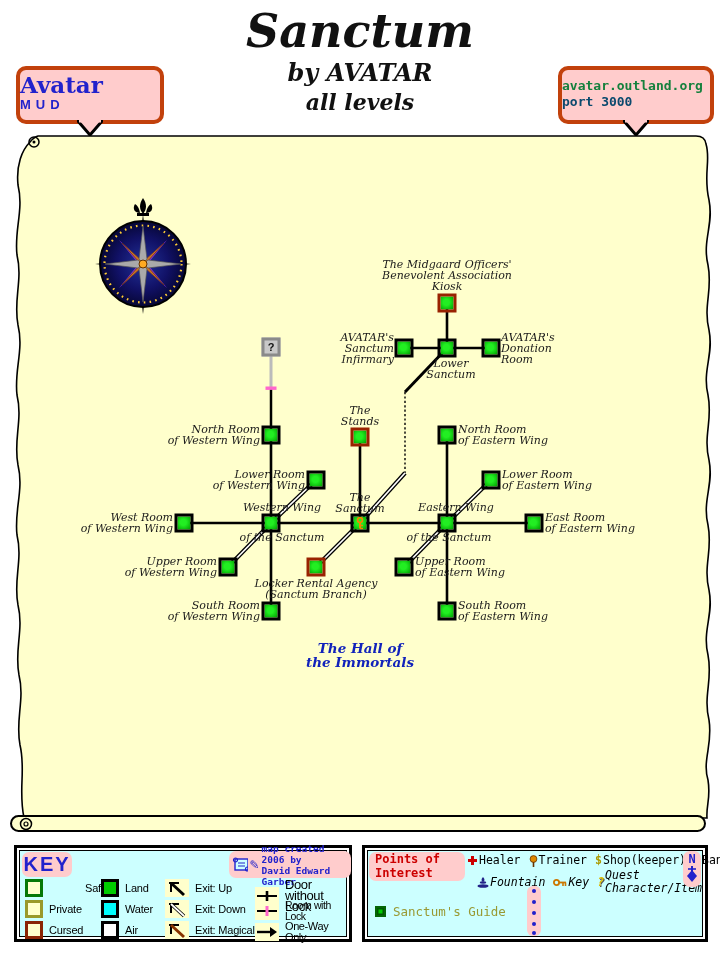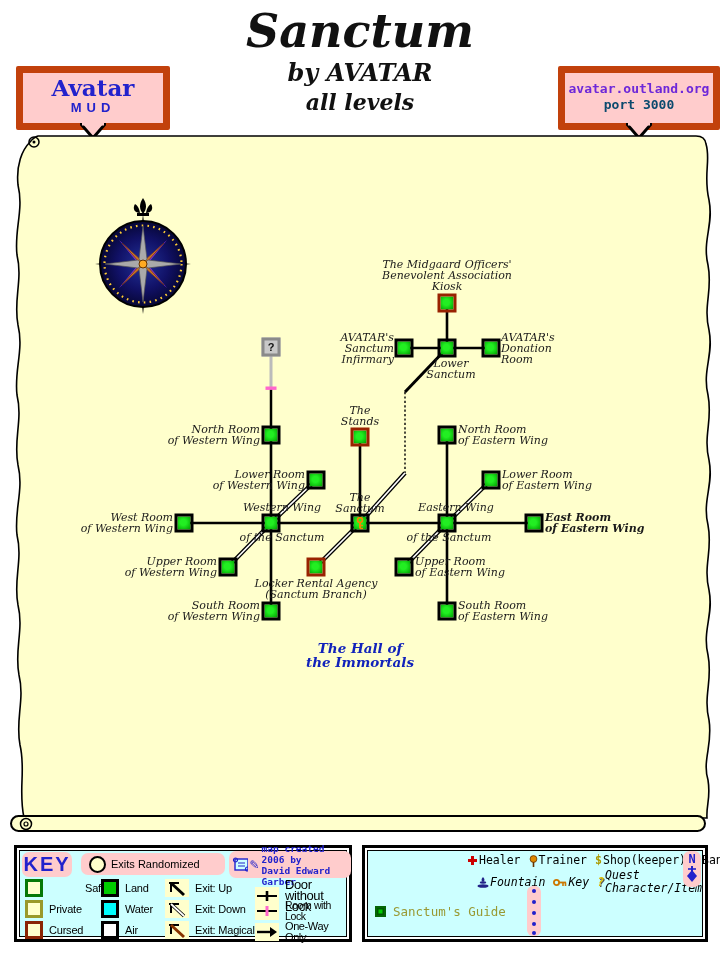--- a/index.html
+++ b/index.html
@@ -7,28 +7,28 @@
        font-family:"DejaVu Serif",serif;}
 
   
   .page-title{position:absolute;left:0;top:6px;width:720px;text-align:center;
     font:bold italic 46px/50px "DejaVu Serif",serif;color:#111;}
   .page-sub{position:absolute;left:0;top:60px;width:720px;text-align:center;
     font:bold italic 24px/26px "DejaVu Serif",serif;color:#111;}
   .page-levels{position:absolute;left:0;top:90px;width:720px;text-align:center;
     font:bold italic 22px/24px "DejaVu Serif",serif;color:#111;}
 
-  .bubble{position:absolute;background:#FFCCCC;border:7px solid #c2410c;border-radius:2px;
-    text-align:center;}
+  .bubble{position:absolute;background:#FFCCCC;border:4px solid #c2410c;border-radius:10px;
+    text-align:left;}
   .bubble .tail{position:absolute;left:50%;bottom:-16px;transform:translateX(-50%);}
   .bubble-left{left:16px;top:66px;width:140px;height:50px;}
   .bubble-left .l1{font:bold 23px/26px "DejaVu Serif",serif;color:#2222CC;margin-top:2px;}
   .bubble-left .l2{font:bold 13px/13px "Liberation Sans",sans-serif;color:#2222CC;letter-spacing:5px;}
   .bubble-right{left:558px;top:66px;width:148px;height:50px;}
-  .bubble-right .l1{font:bold 13px/17px "DejaVu Sans Mono",monospace;color:#6d28d9;margin-top:7px;}
+  .bubble-right .l1{font:bold 13px/17px "DejaVu Sans Mono",monospace;color:#15803d;margin-top:7px;}
   .bubble-right .l2{font:bold 13px/15px "DejaVu Sans Mono",monospace;color:#0c4a6e;}
 
   
   .parchment{position:absolute;left:8px;top:130px;width:704px;height:708px;}
   .parchment svg.bg{position:absolute;left:0;top:0;}
   .compass{position:absolute;left:80px;top:66px;}
   .map-lines{position:absolute;left:0;top:0;}
 
   .node{position:absolute;width:13px;height:13px;border:3px solid #000;
     background:radial-gradient(circle at 45% 45%, #22ee22 30%, #00a000 95%);
@@ -284,37 +284,33 @@
       <div class="map-label rc" style="left: 252px; top: 481px;">South Room
 of Western Wing</div>
       <div class="map-label ct" style="left: 308px; top: 448px;">Locker Rental Agency
 (Sanctum Branch)</div>
       <div class="map-label lc" style="left: 450px; top: 305px;">North Room
 of Eastern Wing</div>
       <div class="map-label lc" style="left: 494px; top: 350px;">Lower Room
 of Eastern Wing</div>
       <div class="map-label ct" style="left: 448px; top: 372px;">Eastern Wing</div>
       <div class="map-label ct" style="left: 441px; top: 402px;">of the Sanctum</div>
-      <div class="map-label lc" style="left: 537px; top: 393px; font-weight: bold;">East Room
+      <div class="map-label lc" style="left: 537px; top: 393px;">East Room
 of Eastern Wing</div>
       <div class="map-label lc" style="left: 407px; top: 437px;">Upper Room
 of Eastern Wing</div>
       <div class="map-label lc" style="left: 450px; top: 481px;">South Room
 of Eastern Wing</div>
       <div class="map-label ct blue" style="left: 352px; top: 511px;">The Hall of
 the Immortals</div>
     </div>
 </div>
 
 <div class="legend keybox">
   <div class="chip key-title">KEY</div>
-  <div class="chip key-rand">
-    <span class="rand-circle"></span>
-    <span class="rand-label">Exits Randomized</span>
-  </div>
   <div class="chip key-credits">
     <svg width="20" height="18" style="margin-left:3px">
       <rect x="3" y="3" width="13" height="11" fill="#CCFFFF" stroke="#2222CC" stroke-width="1.4"></rect>
       <circle cx="3.5" cy="4" r="2" fill="none" stroke="#2222CC" stroke-width="1.2"></circle>
       <circle cx="15.5" cy="13" r="2" fill="none" stroke="#2222CC" stroke-width="1.2"></circle>
       <line x1="6" y1="7" x2="13" y2="7" stroke="#2222CC" stroke-width="1"></line>
       <line x1="6" y1="10" x2="13" y2="10" stroke="#2222CC" stroke-width="1"></line>
     </svg>
     <span class="pen">✎</span>
     <span class="credit-text">map created 2006 by
@@ -392,20 +388,22 @@
     <svg class="kicon" width="24" height="18">
       <rect width="24" height="18" fill="#FFFFCC"></rect>
       <line x1="2" y1="9" x2="16" y2="9" stroke="#000" stroke-width="2.4"></line>
       <polygon points="15,4 22,9 15,14" fill="#000"></polygon>
     </svg>
     <span class="klabel" style="letter-spacing:-0.4px;font-size:11px">One-Way Only</span>
   </div>
 </div>
 
 <div class="legend poibox">
+  <div class="chip poi-chip">Points of
+Interest</div>
 
   <div class="poi-row" style="left:102px;top:6px;">
     <span class="poi-item">
       <svg class="poi-glyph" width="11" height="11">
         <rect x="4" y="1" width="3" height="9" fill="#CC0000"></rect>
           <rect x="1" y="4" width="9" height="3" fill="#CC0000"></rect>
       </svg>
         <span>Healer</span>
       </span>
     <span class="poi-item">

